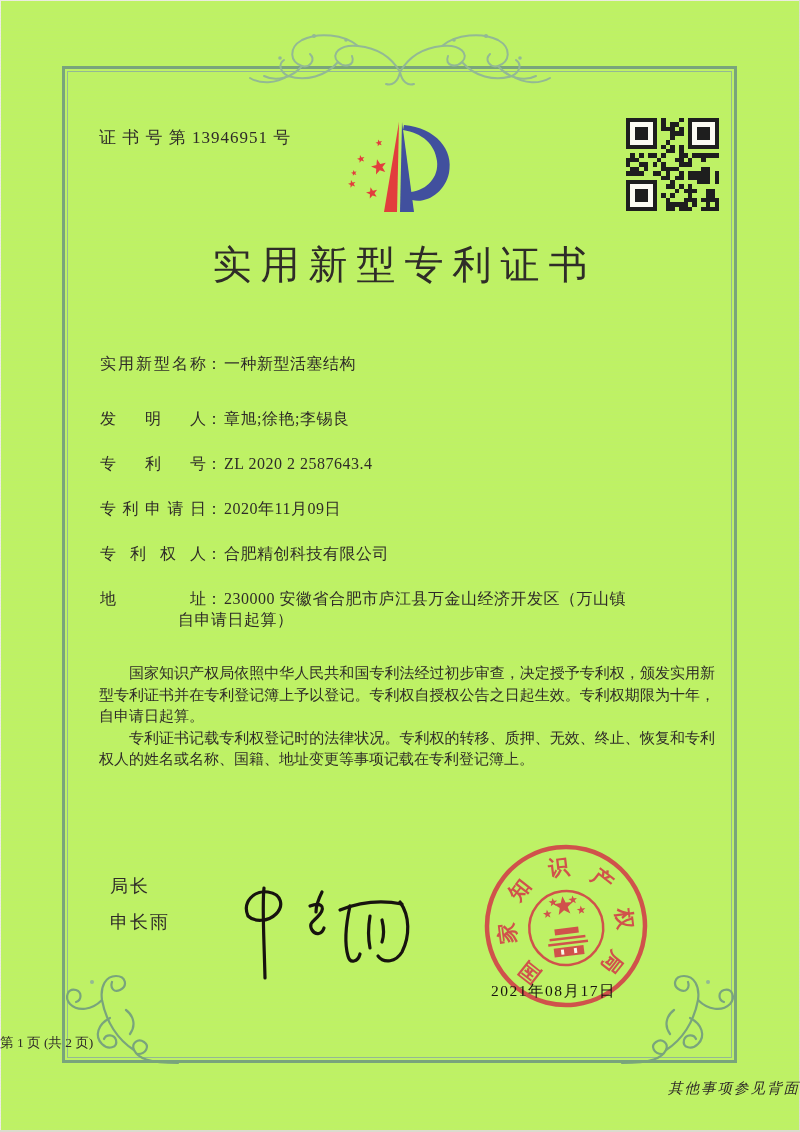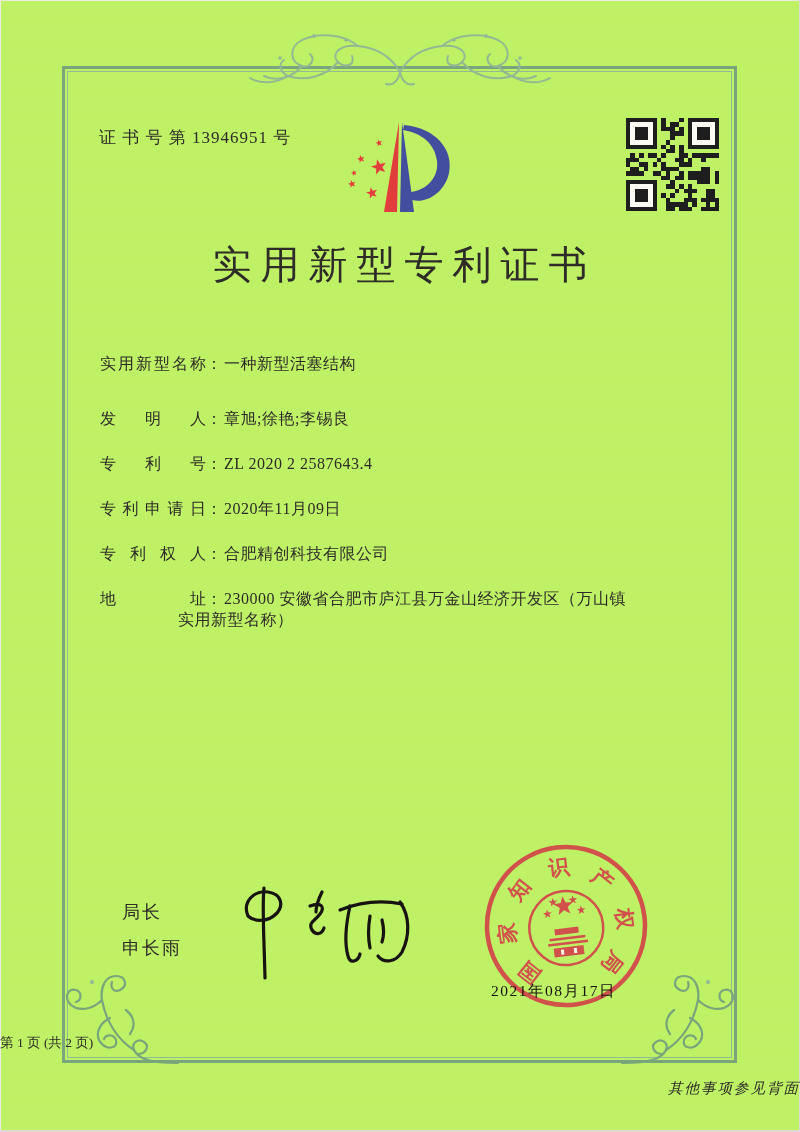--- a/index.html
+++ b/index.html
@@ -23,21 +23,21 @@
   .field-row.row-addr{margin-bottom:13px;}
   .flabel{display:inline-block;width:106px;text-align:justify;text-align-last:justify;vertical-align:top;}
   .fcolon{display:inline-block;width:18px;vertical-align:top;}
   .fvalue{letter-spacing:0.5px;display:inline-block;vertical-align:top;}
   .addr-line2{display:block;margin-left:-46px;line-height:22px;}
   .grant-row .group{display:inline-block;}
   .grant-row .group+.group{margin-left:30px;}
   .paragraphs{position:absolute;left:99px;top:663px;width:616px;font-size:15px;
               line-height:21.5px;text-align:justify;}
   .paragraphs p{margin:0;text-indent:2em;}
-  .signer{position:absolute;left:110px;top:901px;font-size:18px;margin-left:12px;}
+  .signer{position:absolute;left:110px;top:875px;font-size:18px;}
   .signer div{line-height:22px;margin-bottom:14px;letter-spacing:2px;}
   .sig-svg{position:absolute;left:224px;top:876px;}
   .seal-svg{position:absolute;left:478px;top:842px;opacity:0.95;}
   .seal-date{position:absolute;left:491px;top:981px;font-size:15.5px;letter-spacing:1.5px;color:#17130f;}
   .page-info{position:absolute;top:1034px;left:0;width:100%;text-align:left;font-size:13.5px;}
   .back-note{position:absolute;top:1079px;left:0;width:100%;text-align:right;font-size:14.5px;letter-spacing:2px;font-style:italic;}
   .qr{position:absolute;left:626px;top:118px;}
   .logo{position:absolute;left:342px;top:112px;}
   .top-ornament{position:absolute;left:100px;top:26px;}
   .bottom-flourish{position:absolute;left:62px;top:970px;}
@@ -258,24 +258,28 @@
     <div class="field-row">
       <span class="flabel">专利号</span><span class="fcolon">：</span><span class="fvalue">ZL 2020 2 2587643.4</span>
     </div>
     <div class="field-row">
       <span class="flabel">专利申请日</span><span class="fcolon">：</span><span class="fvalue">2020年11月09日</span>
     </div>
     <div class="field-row">
       <span class="flabel">专利权人</span><span class="fcolon">：</span><span class="fvalue">合肥精创科技有限公司</span>
     </div>
     <div class="field-row row-addr">
-      <span class="flabel">地址</span><span class="fcolon">：</span><span class="fvalue"><span>230000 安徽省合肥市庐江县万金山经济开发区（万山镇</span><span class="addr-line2">实用新型名称）</span></span>
+      <span class="flabel">地址</span><span class="fcolon">：</span><span class="fvalue"><span>230000 安徽省合肥市庐江县万金山经济开发区（万山镇</span><span class="addr-line2">自申请日起算）</span></span>
     </div>
   </div>
 
+  <div class="paragraphs">
+    <p>国家知识产权局依照中华人民共和国专利法经过初步审查，决定授予专利权，颁发实用新型专利证书并在专利登记簿上予以登记。专利权自授权公告之日起生效。专利权期限为十年，自申请日起算。</p>
+    <p>专利证书记载专利权登记时的法律状况。专利权的转移、质押、无效、终止、恢复和专利权人的姓名或名称、国籍、地址变更等事项记载在专利登记簿上。</p>
+  </div>
 
   <div class="signer">
     <div>局长</div>
     <div>申长雨</div>
   </div>
 
   <svg class="sig-svg" width="210" height="112" viewBox="0 0 210 112">
     <path class="ink-stroke" d="M40,12 C38,30 40,60 41,102"></path>
     <path class="ink-stroke" d="M24,40 C18,26 30,14 44,16 C58,18 60,30 52,38 C44,46 30,46 24,40"></path>
     <path class="ink-stroke" d="M86,30 C96,26 102,30 96,38 C90,46 84,46 88,54 C92,60 98,58 100,52"></path>

